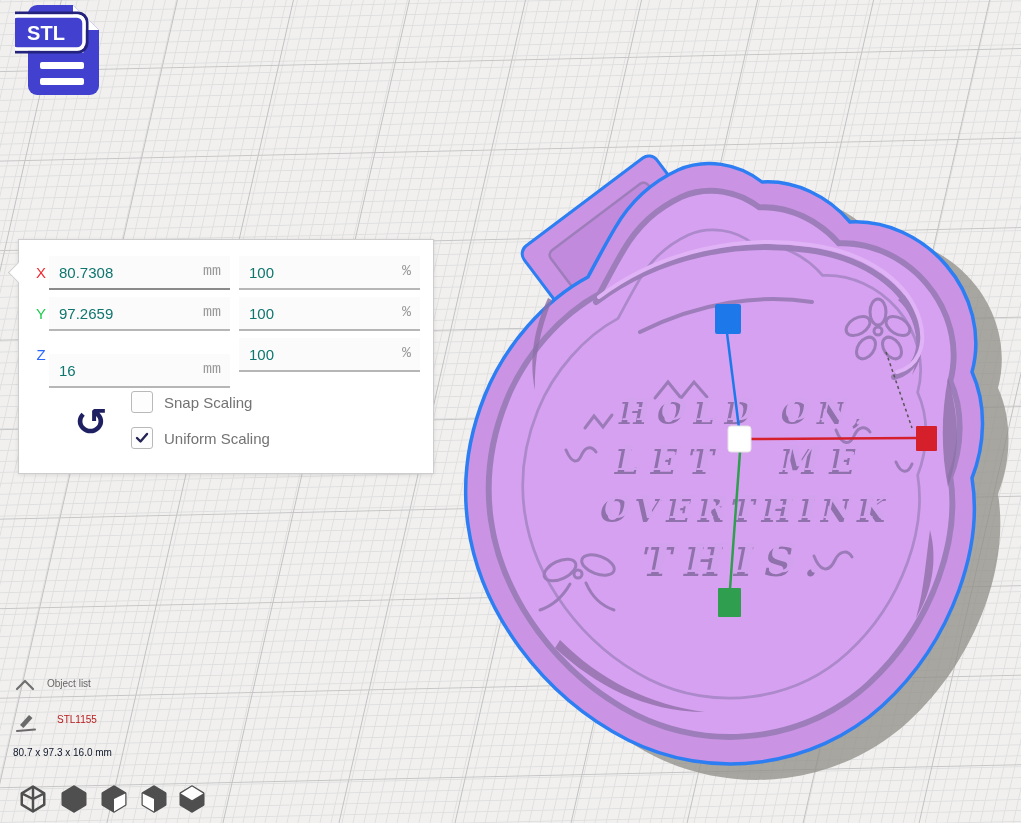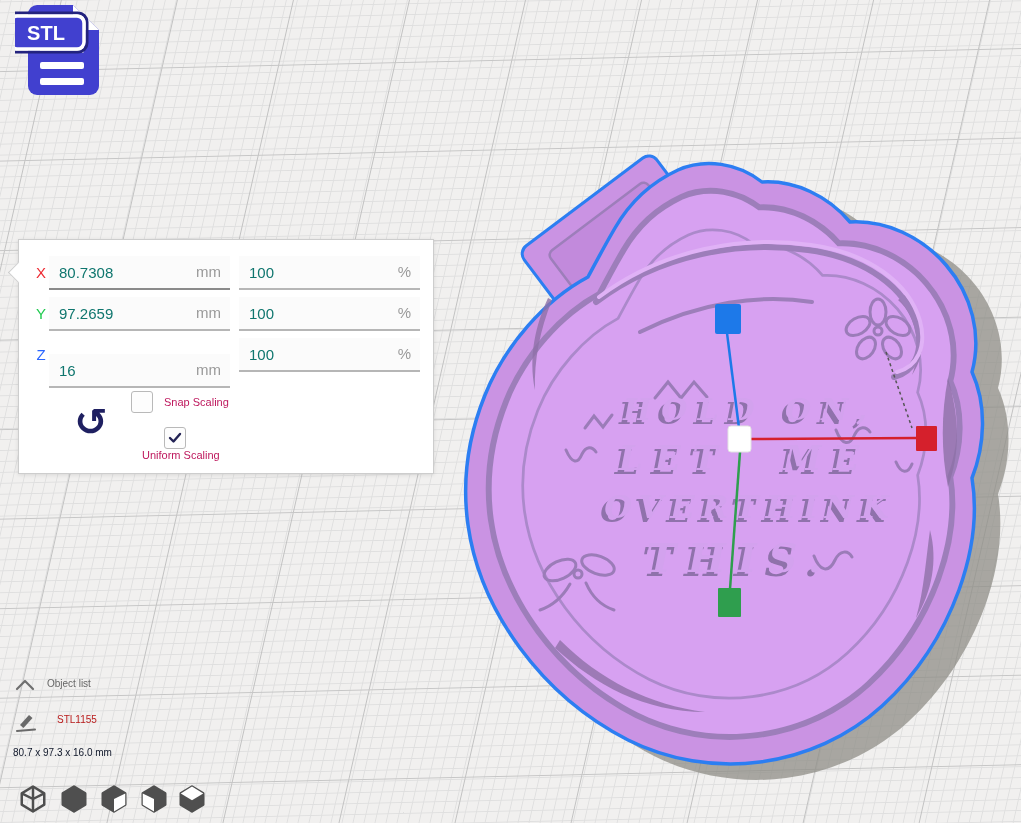--- a/index.html
+++ b/index.html
@@ -26,28 +26,28 @@
   .scale-panel{position:absolute;left:18px;top:239px;width:414px;height:233px;
     background:#ffffff;border:1px solid #cdcdcd;box-shadow:0 1px 4px rgba(0,0,0,.10);}
   .panel-arrow{position:absolute;left:-8px;top:25px;width:14px;height:14px;background:#fff;
     border-left:1px solid #cdcdcd;border-bottom:1px solid #cdcdcd;transform:rotate(45deg);}
   .axis-label{position:absolute;width:20px;font-size:15px;line-height:34px;text-align:center;}
   .field{position:absolute;height:32px;background:#fbfbfb;border-bottom:2px solid #b6b6b6;}
   .field.focused{border-bottom-color:#8a8a8a;}
   .field input{width:100%;height:100%;border:0;background:transparent;outline:none;
     font-family:Liberation Sans, sans-serif;font-size:15px;color:#0f766e;
     padding:0 40px 0 10px;box-sizing:border-box;}
-  .unit{position:absolute;right:9px;top:7px;font-size:15px;color:#9a9a9a;pointer-events:none;}
+  .unit{position:absolute;right:9px;top:7px;font-size:15px;color:#9a9a9a;pointer-events:none;font-family:Liberation Mono, monospace;}
   .reset-btn{position:absolute;left:52px;top:160px;width:40px;height:44px;border:0;background:transparent;
     color:#1f2061;font-size:38px;font-weight:bold;line-height:40px;cursor:pointer;padding:0;
     font-family:"DejaVu Sans",sans-serif;transform:scaleX(1.05);}
   .chk-row{position:absolute;left:112px;display:flex;align-items:center;}
   .chk-box{width:20px;height:20px;border:1px solid #b9b9b9;border-radius:3px;background:#fdfdfd;
     display:flex;align-items:center;justify-content:center;}
-  .chk-label{margin-left:11px;font-size:11px;color:#be185d;}
+  .chk-label{margin-left:11px;font-size:15px;color:#737373;}
 
   
   .bl-text{position:absolute;font-size:10px;color:#666;}
   .cube-btn{position:absolute;width:32px;height:32px;padding:0;border:0;background:transparent;cursor:pointer;}
 
   svg text{font-family:"DejaVu Serif","Liberation Serif",serif;}
   .mold-word{font-style:italic;font-weight:700;}
 </style>
 </head>
 <body>
@@ -207,21 +207,21 @@
       <input type="text" value="100" style="">
       <span class="unit">%</span>
     </div>
 
     <button class="reset-btn">↺</button>
 
     <div class="chk-row" style="top:151px;">
       <div class="chk-box"></div>
       <span class="chk-label">Snap Scaling</span>
     </div>
-    <div class="chk-row" style="top:187px;flex-direction:column;">
+    <div class="chk-row" style="top:187px;">
       <div class="chk-box">
         <svg width="16" height="16" viewBox="0 0 16 16">
           <polyline points="3,8 6.5,11.5 13,4" fill="none" stroke="#232355" stroke-width="2.4" stroke-linecap="round" stroke-linejoin="round"></polyline>
         </svg>
       </div>
       <span class="chk-label">Uniform Scaling</span>
     </div>
   </div>
 
   <svg style="position:absolute;left:15px;top:679px;" width="20" height="12" viewBox="0 0 20 12">

